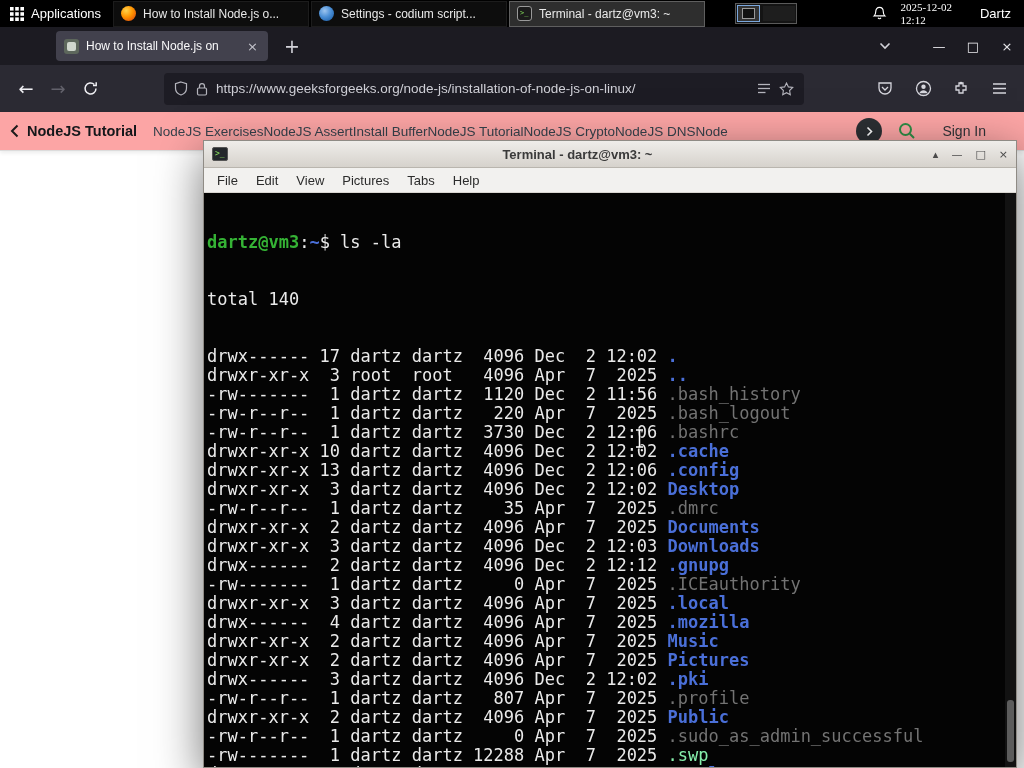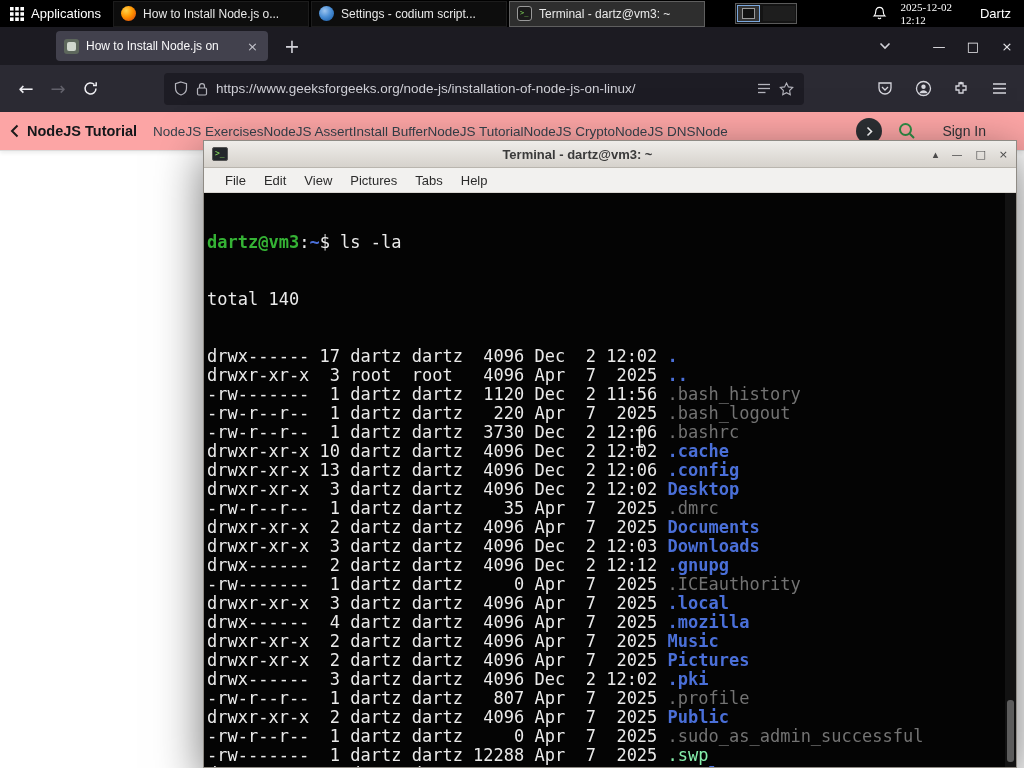--- a/index.html
+++ b/index.html
@@ -77,21 +77,21 @@
   .ttitle{height:26px;flex:none;background:linear-gradient(#efedea,#d6d2cc);border-bottom:1px solid #b9b5ae;
           display:flex;align-items:center;padding:0 8px;}
   .ticon-win{width:16px;height:14px;border-radius:2px;background:#23272b;border:1px solid #555;
              position:relative;flex:none;box-sizing:border-box;}
   .ticon-win::after{content:">_";position:absolute;left:2px;top:0;font-size:8px;line-height:11px;
              color:#8ae05f;font-family:"DejaVu Sans Mono",monospace;}
   .ttitle-text{flex:1;text-align:center;font-weight:bold;font-size:13px;color:#3a3a3a;white-space:nowrap;overflow:hidden;}
   .tcontrols{display:flex;align-items:center;gap:13px;color:#4a4a4a;flex:none;margin-left:6px;}
   .tcontrols span{font-size:11px;font-family:"DejaVu Sans",sans-serif;line-height:1;}
   .tmenu{height:24px;flex:none;background:#f2f1ef;border-bottom:1px solid #d9d6d1;display:flex;
-         align-items:center;padding-left:12px;}
+         align-items:center;padding-left:4px;}
   .tmenu span{padding:0 9px;font-size:13px;color:#2c2c2c;}
   .tbody{flex:1;background:#040404;color:#eaeaea;font-family:"DejaVu Sans Mono",monospace;
          font-size:17px;line-height:19px;white-space:pre;overflow:hidden;padding:2px 0 0 3px;position:relative;}
   .tline{height:19px;}
   .c-user{color:#35b335;font-weight:bold;}
   .c-path{color:#4a6fd8;font-weight:bold;}
   .dir{color:#4a6fd8;font-weight:bold;}
   .file{color:#737373;}
   .swp{color:#86efac;}
   .scrollbar{position:absolute;top:0;right:0;bottom:0;width:11px;background:#121212;}

